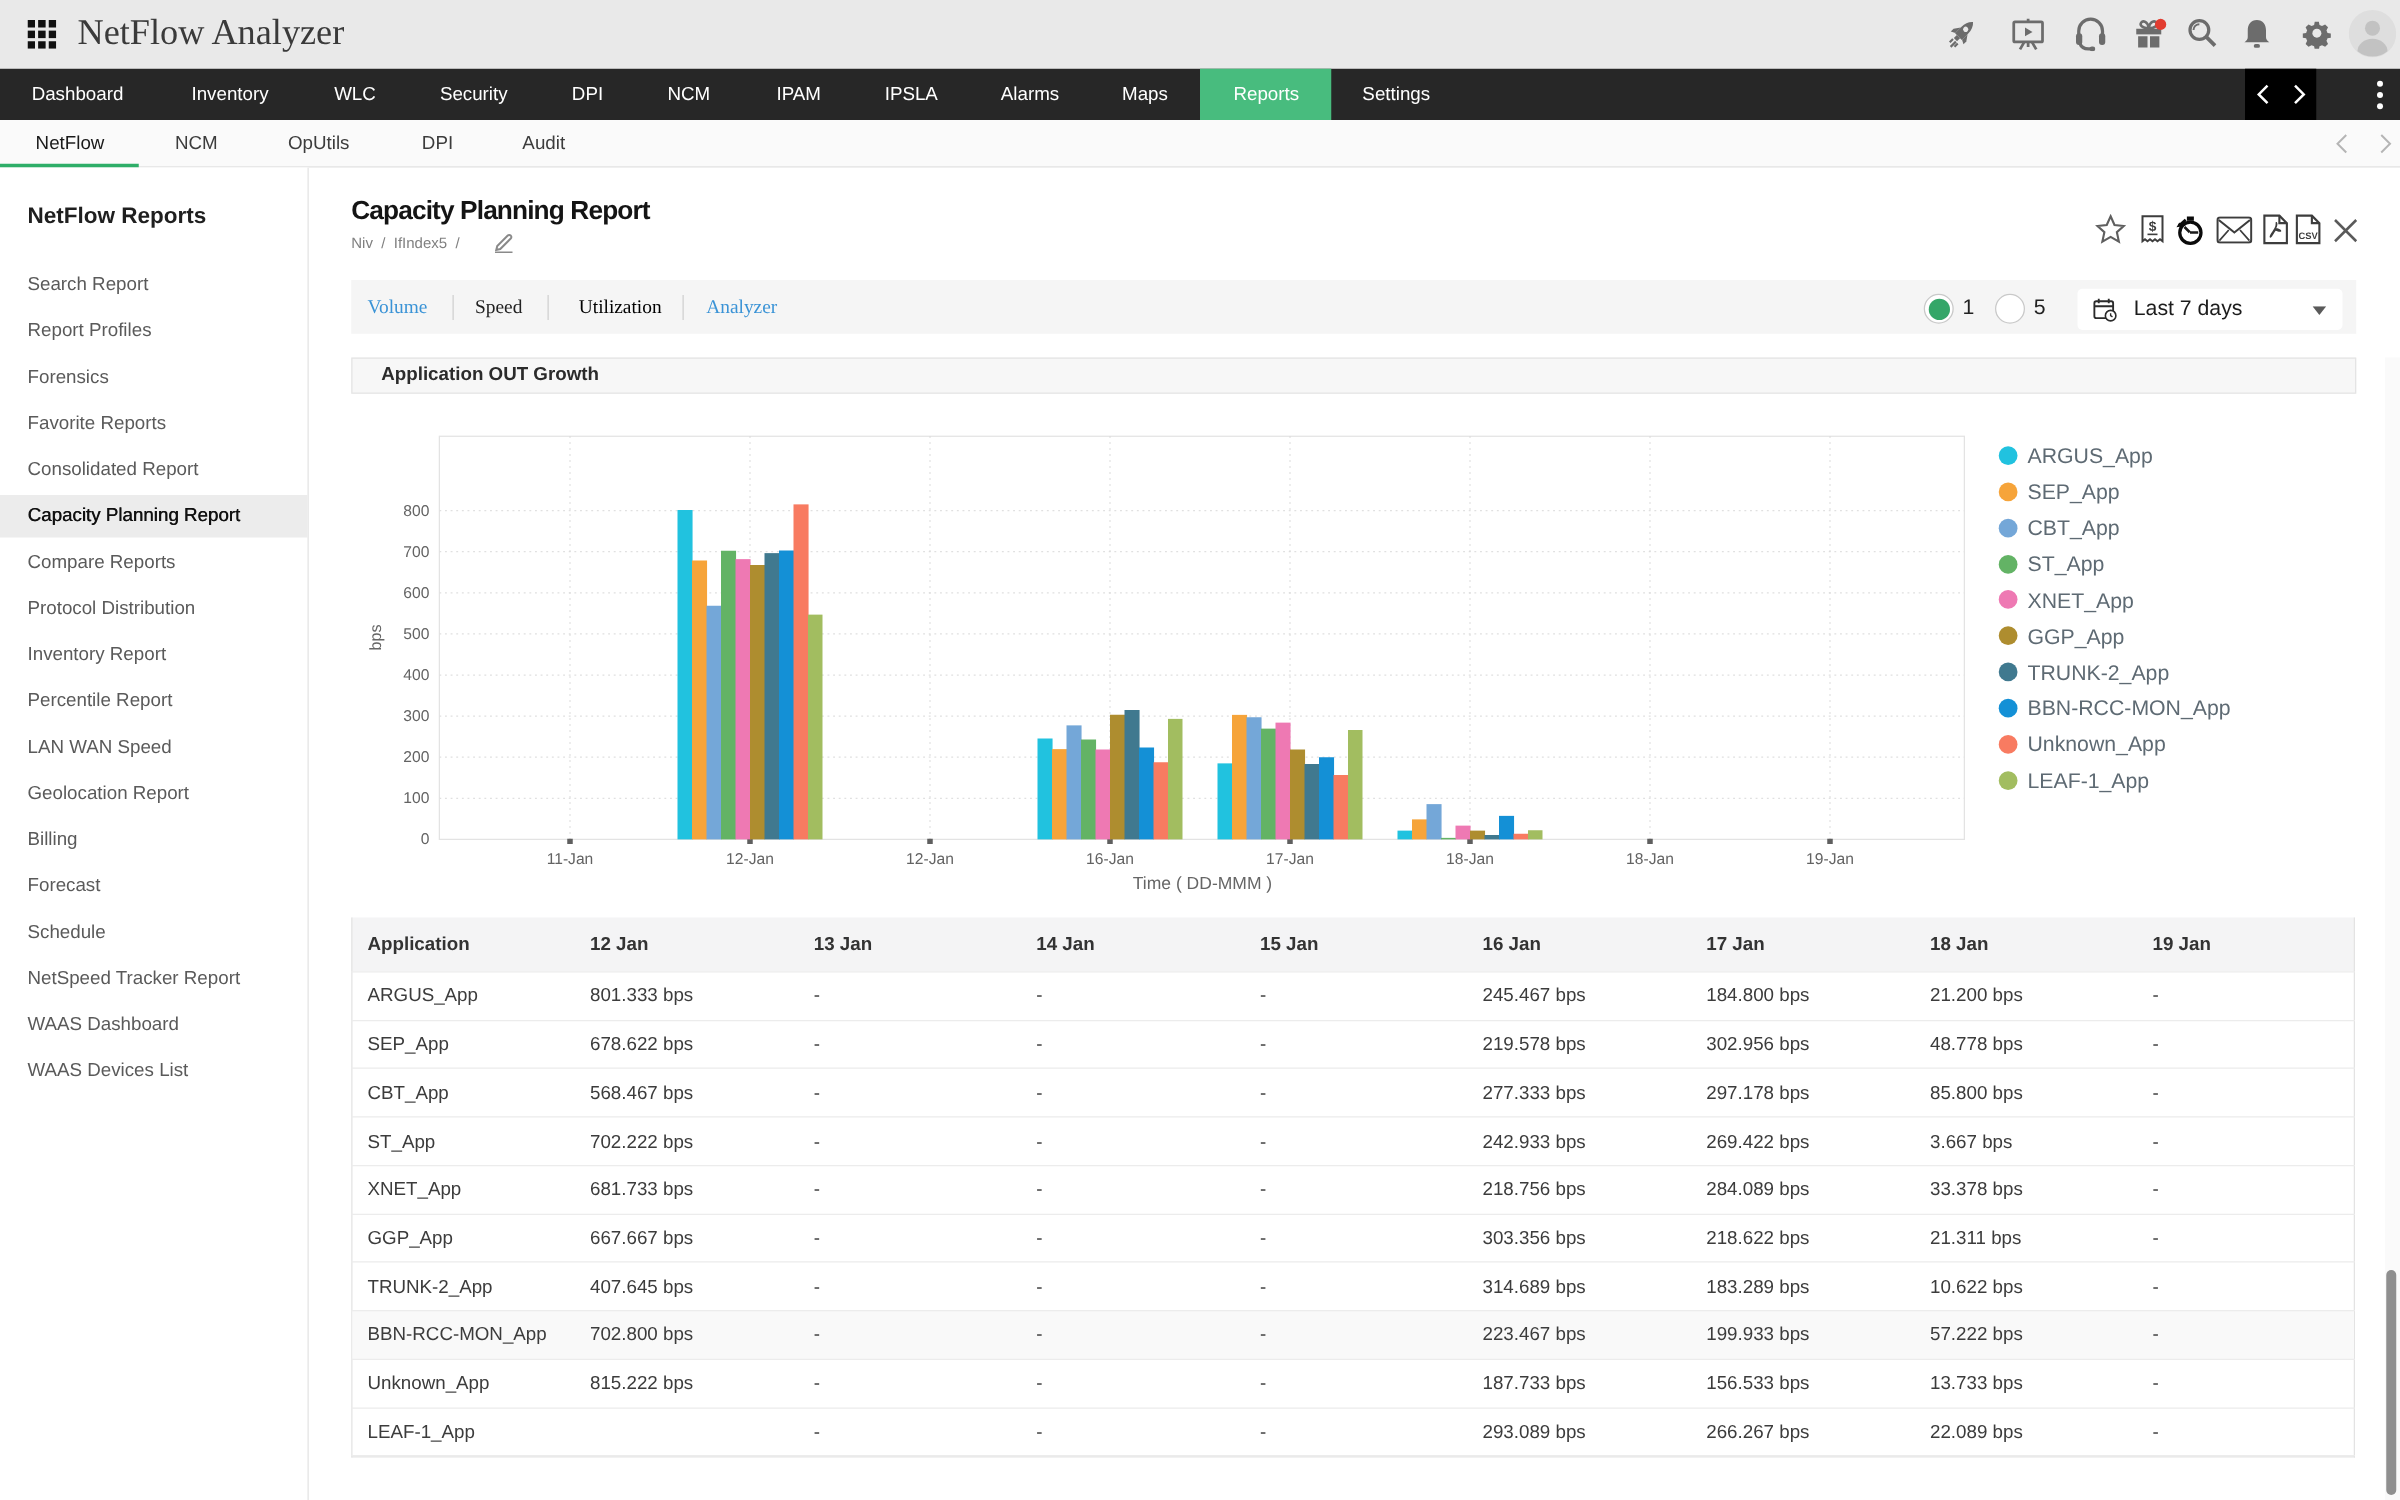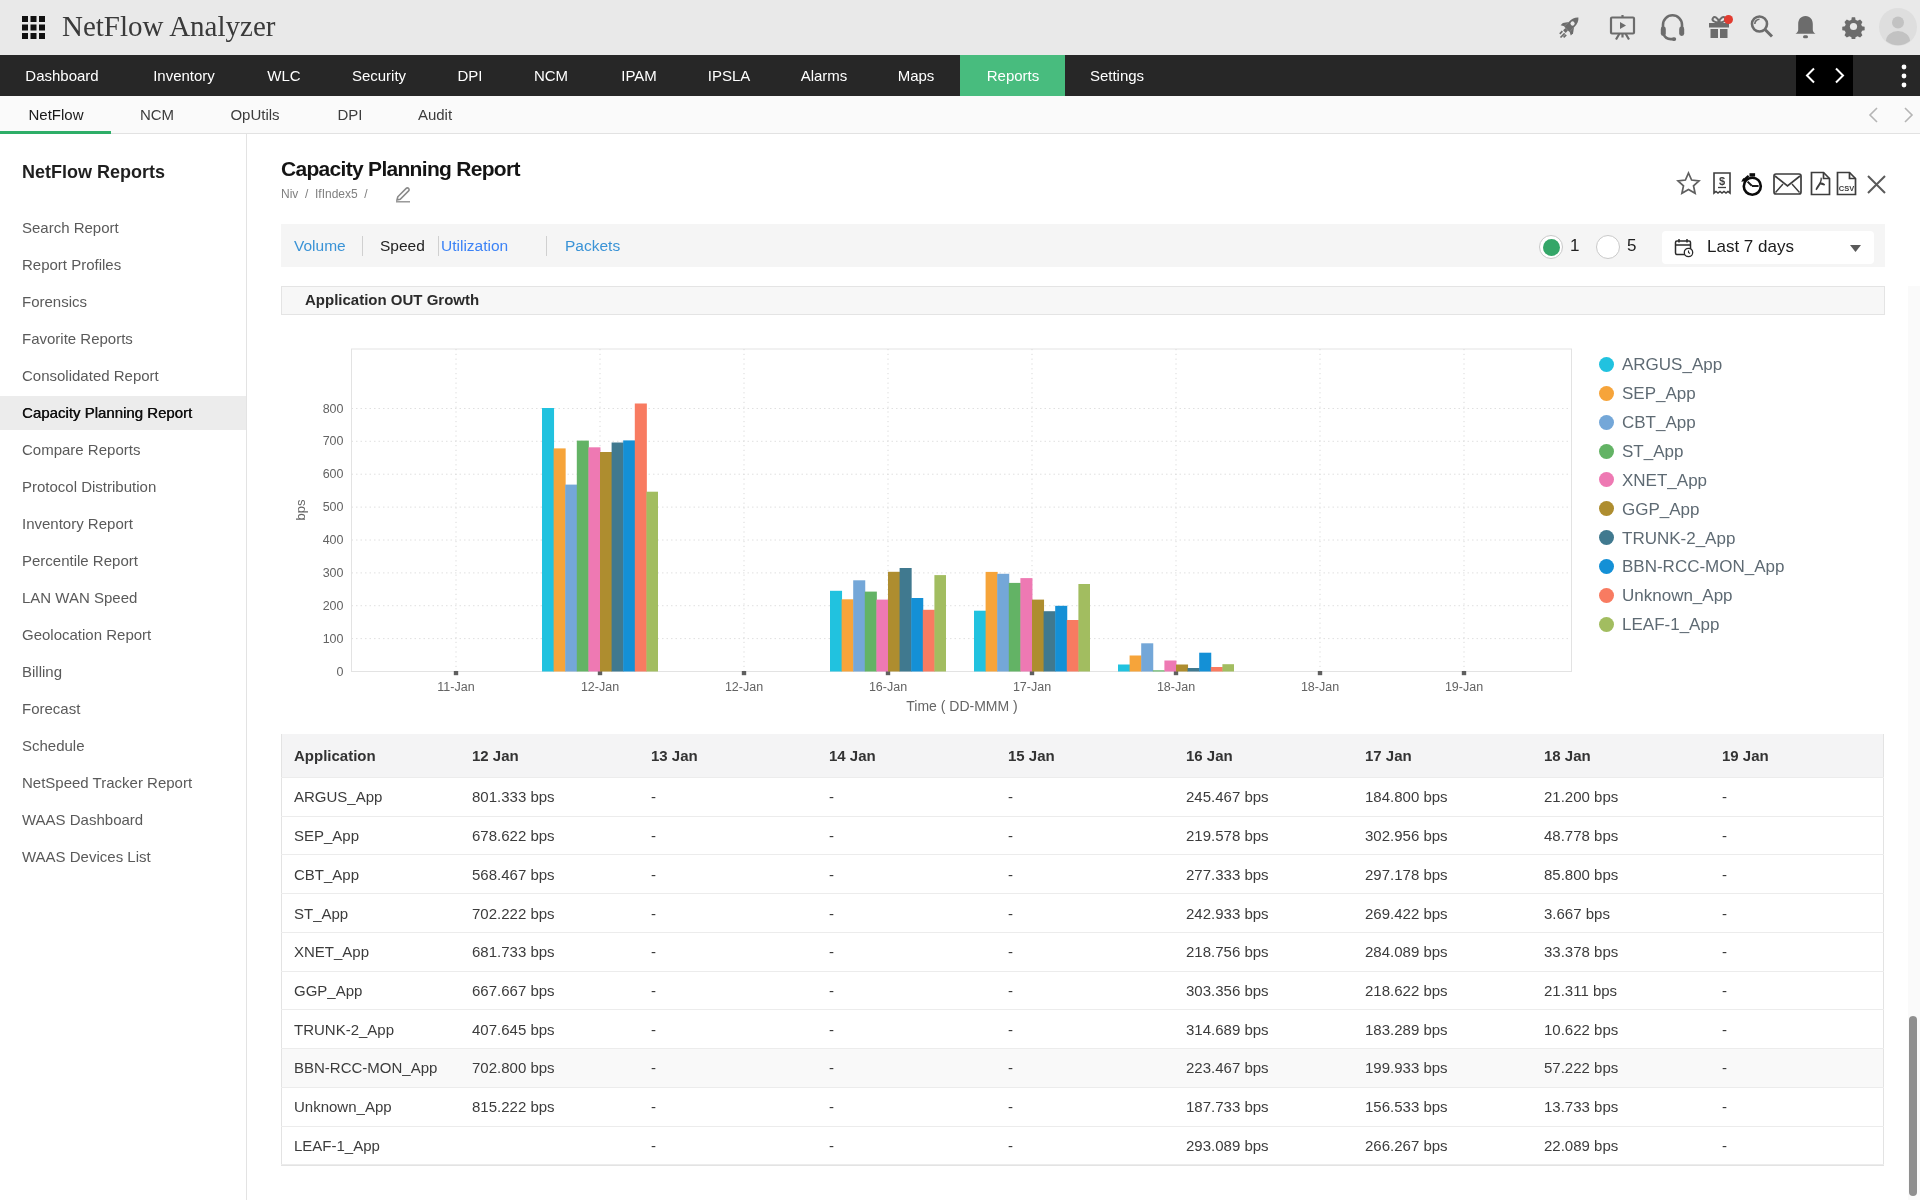--- a/index.html
+++ b/index.html
@@ -9,21 +9,21 @@
 .hdr { left:0; top:0; width:1920px; height:55px; background:#e9e9e9; }
 .logo { left:62px; top:10px; font-family:"Liberation Serif", serif; font-size:29px; color:#3a3a3a; }
 .nav { left:0; top:55px; width:1920px; height:41px; background:#272727; }
 .navitem { top:55px; height:41px; line-height:41px; color:#fff; font-size:15px; }
 .sub { left:0; top:96px; width:1920px; height:38px; background:#fafafa; border-bottom:1px solid #e2e2e2; }
 .subitem { top:96px; height:38px; line-height:38px; color:#3c3c3c; font-size:15px; }
 .side { left:0; top:134px; width:247px; height:1066px; background:#fff; border-right:1px solid #e3e3e3; }
 .sideitem { left:22px; font-size:15px; color:#5a5a5a; height:20px; line-height:20px; }
 .gray { color:#808080; }
 .tabsep { top:236px; width:1px; height:20px; background:#d0d0d0; }
-.tabitem { top:224px; height:43px; line-height:43px; font-size:15.5px; }
+.tabitem { top:224px; height:43px; line-height:43px; font-size:15.5px;font-family:Liberation Serif, serif; }
 .legdot { width:15px; height:15px; border-radius:50%; }
 .legtxt { font-size:17px; color:#5e6a73; height:21px; line-height:21px; }
 .th { top:734px; height:43px; line-height:43px; font-size:15px; font-weight:bold; color:#333; }
 .td { height:20px; line-height:20px; font-size:15px; color:#3c3c3c; }
 .rowline { left:281px; width:1603px; height:1px; background:#ececec; }
 </style>
 </head>
 <body>
 <div class="abs hdr"></div>
 <svg class="abs" style="left:22px;top:16px" width="23" height="23" viewBox="0 0 23 23">
@@ -200,22 +200,22 @@
 <path d="M1.5 1.5 h12 l6 6 v16 h-18 z" fill="none" stroke="#3d3d3d" stroke-width="1.7"></path>
 <path d="M13.5 1.5 v6 h6" fill="none" stroke="#3d3d3d" stroke-width="1.7"></path>
 <text x="10.5" y="20" font-size="7.5" font-weight="bold" fill="#3d3d3d" text-anchor="middle" font-family="Liberation Sans">CSV</text>
 </svg>
 <svg class="abs" style="left:1866px;top:174px" width="21" height="21" viewBox="0 0 21 21">
 <path d="M2 2 L19 19 M19 2 L2 19" stroke="#5a5a5a" stroke-width="2"></path>
 </svg>
 <div class="abs" style="left:281px;top:224px;width:1604px;height:43px;background:#f5f5f5"></div>
 <div class="abs tabitem" style="left:294px;color:#3a93d6">Volume</div>
 <div class="abs tabitem" style="left:380px;color:#222">Speed</div>
-<div class="abs tabitem" style="left:441px;color:#3b82f6">Utilization</div>
-<div class="abs tabitem" style="left:565px;color:#3a93d6">Packets</div>
+<div class="abs tabitem" style="left:463px;color:#000000">Utilization</div>
+<div class="abs tabitem" style="left:565px;color:#3a93d6">Analyzer</div>
 <div class="abs tabsep" style="left:362px"></div>
 <div class="abs tabsep" style="left:438px"></div>
 <div class="abs tabsep" style="left:546px"></div>
 <div class="abs" style="left:1539px;top:235px;width:24px;height:24px;border-radius:50%;background:#fff;border:1px solid #c9c9c9"></div>
 <div class="abs" style="left:1542.5px;top:238.5px;width:17px;height:17px;border-radius:50%;background:#34a668"></div>
 <div class="abs" style="left:1570px;top:236px;font-size:17px;color:#222">1</div>
 <div class="abs" style="left:1596px;top:235px;width:24px;height:24px;border-radius:50%;background:#fff;border:1px solid #c9c9c9"></div>
 <div class="abs" style="left:1627px;top:236px;font-size:17px;color:#222">5</div>
 <div class="abs" style="left:1662px;top:231px;width:212px;height:33px;background:#fff;border-radius:4px"></div>
 <svg class="abs" style="left:1674px;top:238px" width="20" height="20" viewBox="0 0 20 20">

